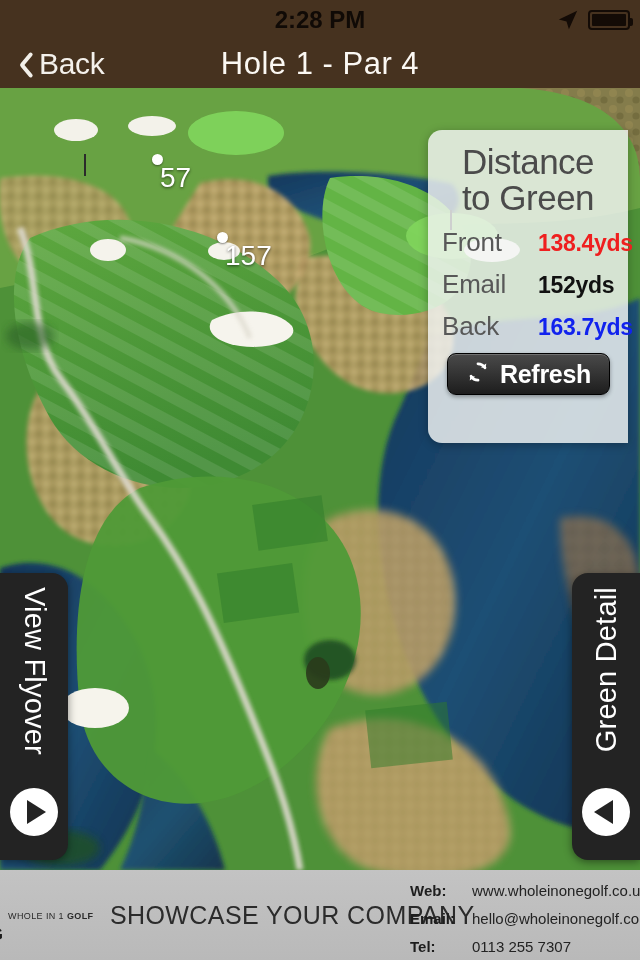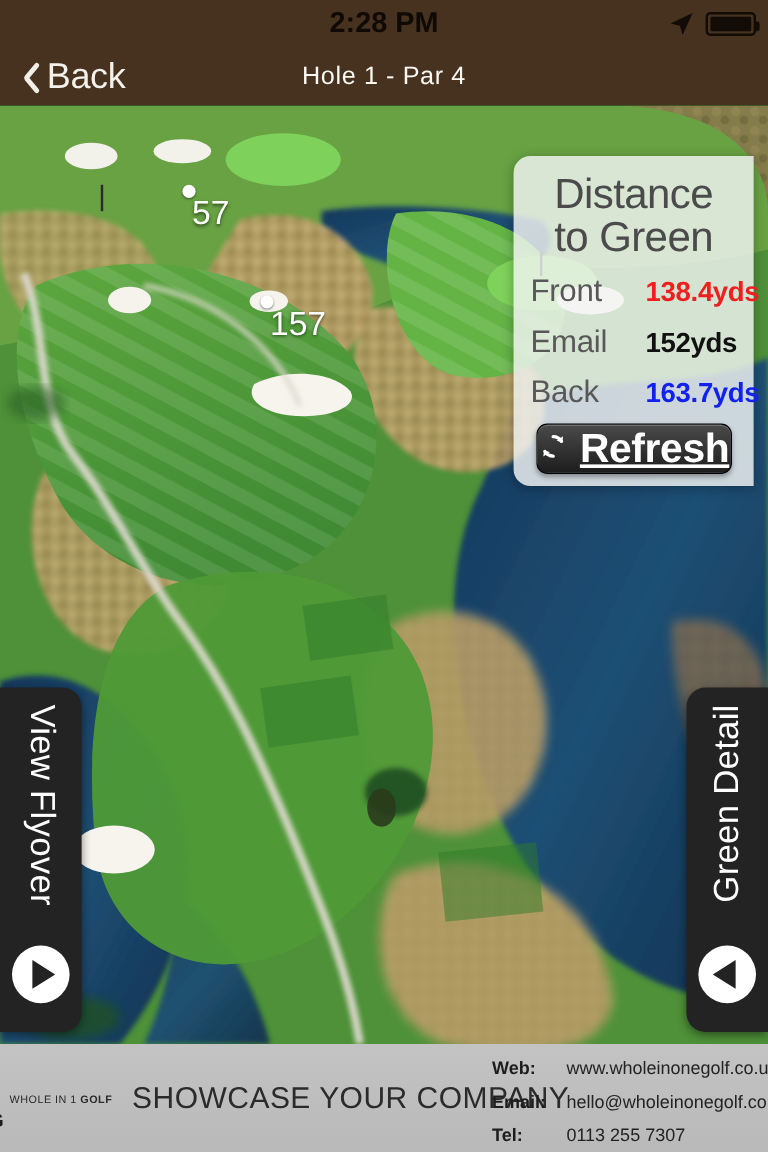--- a/index.html
+++ b/index.html
@@ -61,21 +61,21 @@
     background:#f2efe9; border-radius:2px;
   }
   .chev:before{ top:0px; transform:rotate(40deg); transform-origin:bottom center; }
   .chev:after{ top:15px; transform:rotate(-40deg); transform-origin:top center; }
   .nav-back-label{
     font-size:30px; color:#f4f1ec; font-weight:300; letter-spacing:-0.3px;
   }
   .nav-title{
     position:absolute; left:0; top:0; width:640px; height:48px;
     display:flex; align-items:center; justify-content:center;
-    font-size:21px; color:#fbf8f3; font-weight:300; letter-spacing:0.5px;
+    font-size:31px; color:#fbf8f3; font-weight:300; letter-spacing:0.5px;
   }
 
   
   .course{
     position:absolute; top:88px; left:0; width:640px; height:782px;
     overflow:hidden; background:#3f7a31;
   }
   .course svg{ display:block; width:640px; height:782px; }
 
   
@@ -85,21 +85,21 @@
     box-shadow:0 1px 2px rgba(0,0,0,.45);
   }
   .marker .num{
     position:absolute; left:8px; top:8px; color:#fff;
     font-size:28px; font-weight:400; font-family:"Liberation Sans", sans-serif;
     text-shadow:0 1px 3px rgba(0,0,0,.6); white-space:nowrap;
   }
 
   
   .panel{
-    position:absolute; left:428px; top:130px; width:200px; height:275px;
+    position:absolute; left:428px; top:130px; width:200px; height:313px;
     background:rgba(243,245,244,0.82);
     border-radius:14px 0 0 14px;
     box-shadow:0 2px 10px rgba(0,0,0,.28);
     padding:12px 14px 0 14px;
   }
   .panel-title{
     font-size:35px; color:#4b4b4b; font-weight:300; line-height:1.02;
     letter-spacing:-0.5px; text-align:center; margin-top:2px;
   }
   .rows{ margin-top:12px; }
@@ -110,21 +110,21 @@
   }
   .row .val{ font-size:23px; font-weight:bold; letter-spacing:-0.3px; }
   .refresh-btn{
     margin:3px auto 0 auto; width:163px; height:42px;
     background:linear-gradient(#4a4a4a,#1d1d1d);
     border:1px solid #000; border-radius:9px;
     box-shadow:inset 0 1px 0 rgba(255,255,255,.22), 0 2px 4px rgba(0,0,0,.35);
     display:flex; align-items:center; justify-content:center; gap:9px;
     cursor:pointer;
   }
-  .refresh-btn .rlabel{ font-size:34px; color:#fff; font-weight:bold; letter-spacing:-0.3px;text-decoration:underline; }
+  .refresh-btn .rlabel{ font-size:25px; color:#fff; font-weight:bold; letter-spacing:-0.3px; }
 
   
   .tab{
     position:absolute; background:#232323;
     display:flex; flex-direction:column; align-items:center;
     box-shadow:0 2px 8px rgba(0,0,0,.45); cursor:pointer;
   }
   .tab-left{
     left:0; top:573px; width:68px; height:287px; border-radius:0 16px 16px 0;
     justify-content:flex-start; padding-top:14px;
@@ -316,21 +316,21 @@
       <ellipse cx="60" cy="760" rx="40" ry="18" fill="#23521f" opacity="0.7" filter="url(#blur4)"></ellipse>
       <ellipse cx="30" cy="248" rx="24" ry="14" fill="#2c5e26" opacity="0.6" filter="url(#blur4)"></ellipse>
 
       <rect width="640" height="782" fill="none"></rect>
     </svg>
 
     <div class="marker" style="left:152px; top:66px;">
       <div class="dot"></div>
       <div class="num">57</div>
     </div>
-    <div class="marker" style="left:217px; top:158px;">
+    <div class="marker" style="left:217px; top:144px;">
       <div class="dot"></div>
       <div class="num">157</div>
     </div>
   </div>
 
   <div class="panel">
     <div class="panel-title">
       <div>Distance</div>
       <div>to Green</div>
     </div>

